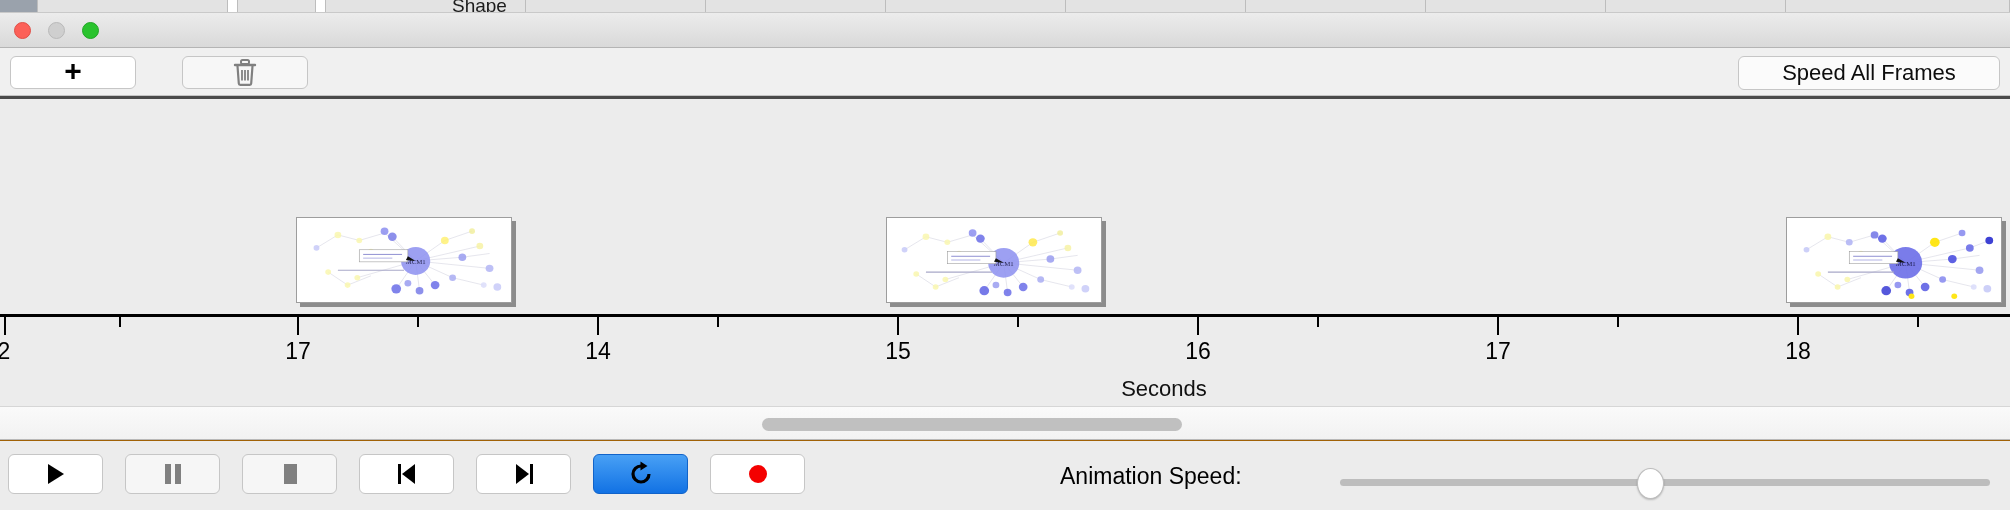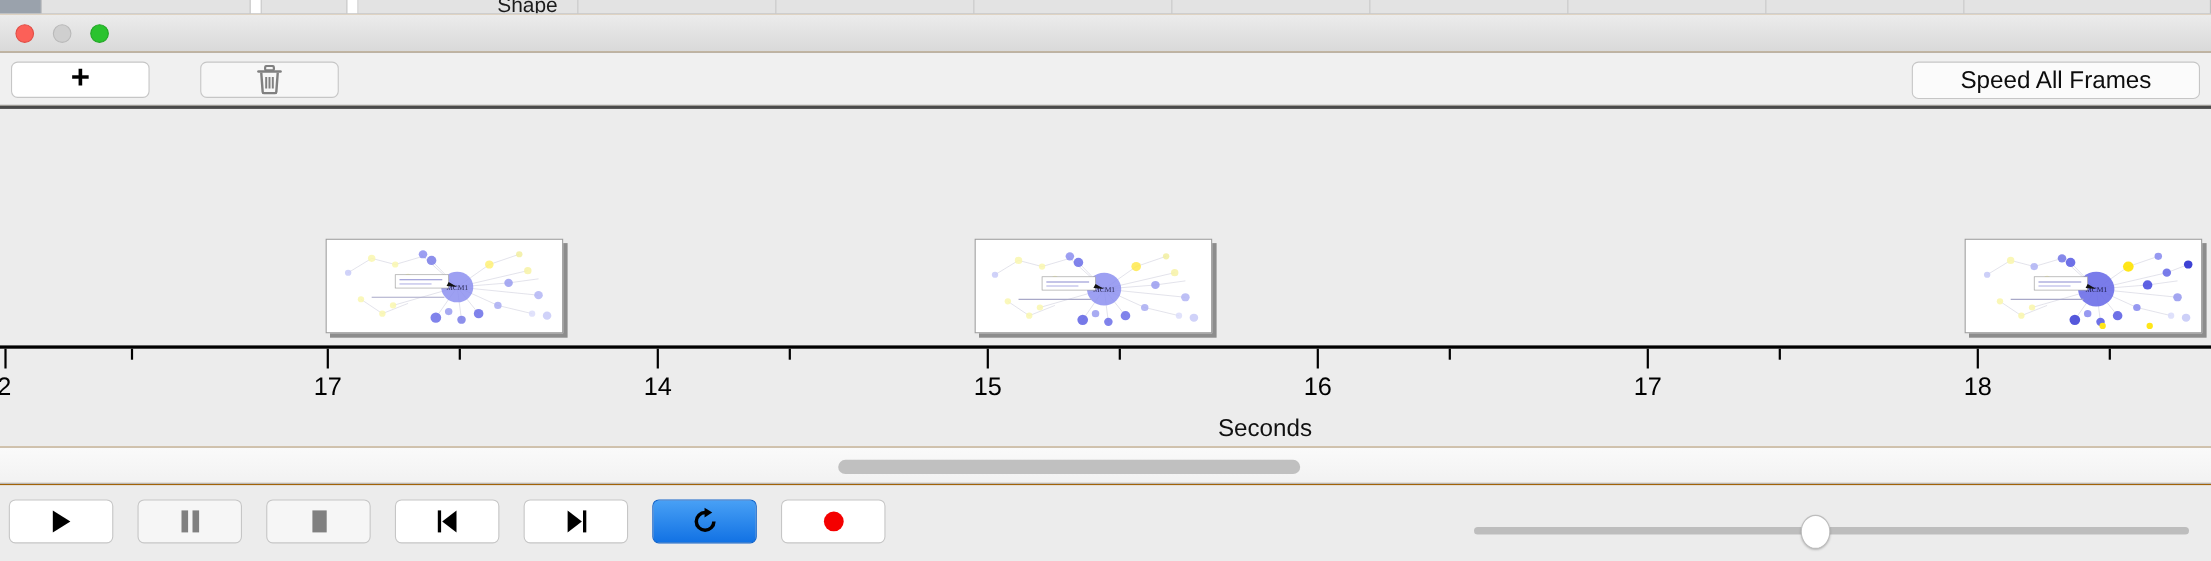--- a/index.html
+++ b/index.html
@@ -170,21 +170,21 @@
     white-space: nowrap;
   }
   .axis-title {
     position: absolute;
     top: 62px;
     left: 0; width: 2010px;
     text-align: center;
     font-size: 22px;
     color: #111;
   }
-  .axis-title span { position: relative; left: 145px; text-align: right; }
+  .axis-title span { position: relative; left: 159px; text-align: right; }
 
   
   .scroll-track {
     position: absolute;
     top: 406px; left: 0;
     width: 2010px; height: 34px;
     background: linear-gradient(to bottom,#fafafa,#f2f2f2);
     border-top: 1px solid #d6d6d6;
     border-bottom: 1px solid #b9b9b9;
   }
@@ -504,18 +504,19 @@
         <path d="M12.5 0.5 L12.5 9.5 L19.5 5 Z" fill="#000"></path>
       </svg>
     </div>
 
     <div class="pbtn" style="left:710px; width:95px;">
       <svg width="22" height="22" viewBox="0 0 22 22">
         <circle cx="11" cy="11" r="9" fill="#f40000"></circle>
       </svg>
     </div>
 
+    <div class="speed-label" style="left:1060px;">Animation Speed:</div>
 
     <div class="slider-track" style="left:1340px; width:650px;"></div>
     <div class="slider-thumb" style="left:1637px;"></div>
   </div>
 
 </div>
 
 </body></html>

